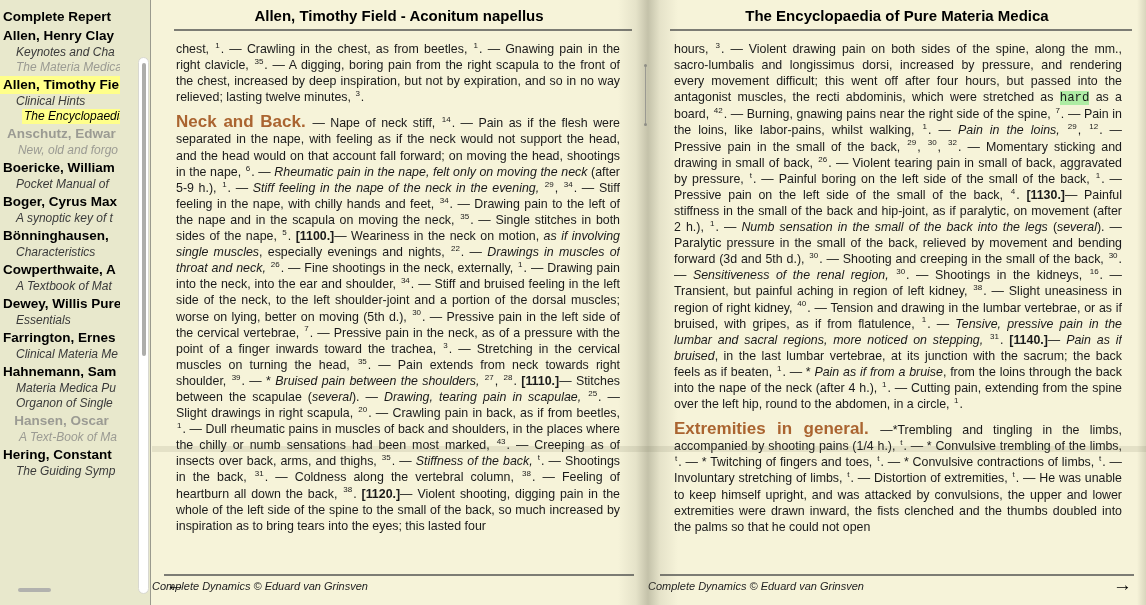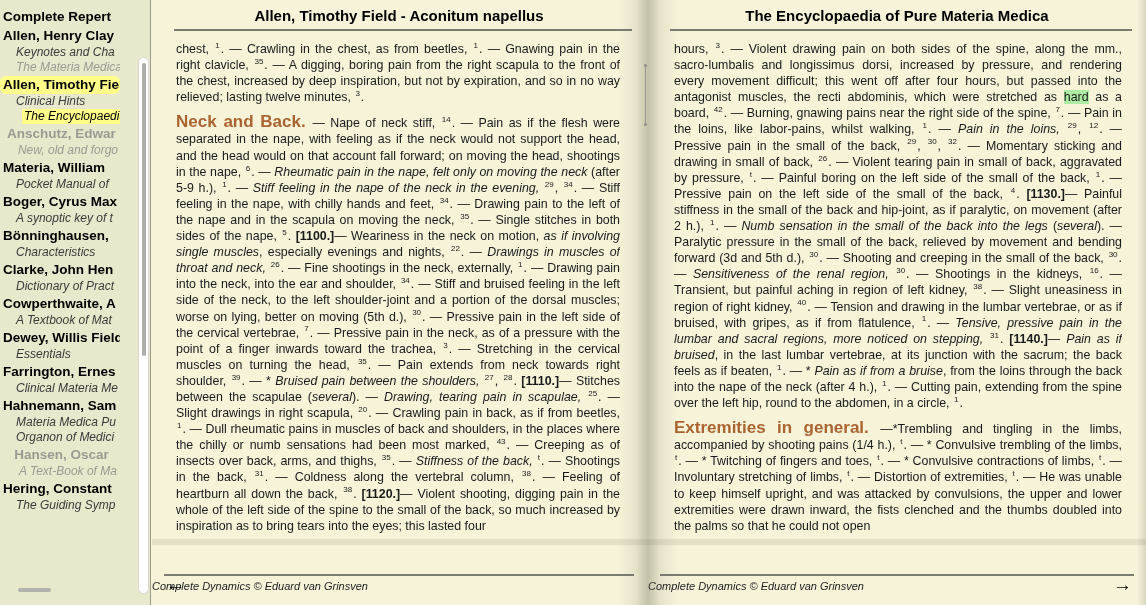--- a/index.html
+++ b/index.html
@@ -16,47 +16,47 @@
   .sidebar{position:absolute;left:0;top:0;width:151px;height:605px;
     background:var(--sidebar-bg);border-right:1px solid #9a9a8e;overflow:hidden;}
   .sb-items{position:absolute;left:0;top:0;width:120px;height:585px;overflow:hidden;padding-top:8px;}
   .sb-author{font-size:13.5px;font-weight:bold;color:#000;line-height:16px;
     white-space:nowrap;padding:1px 0 1px 3px;margin-top:1px;cursor:pointer;}
   .sb-items > .sb-group:first-child .sb-author{margin-top:0;}
   .sb-sub{font-size:12px;font-style:italic;color:#3a3a3a;line-height:15px;
     white-space:nowrap;padding-left:14px;cursor:pointer;}
   .sb-sub > span{display:block;padding-left:2px;}
   .dis{color:var(--disabled-color);text-align:center;}
-  .hly{background:var(--hl-yellow);border-radius:6px;}
+  .hly{background:var(--hl-yellow);}
   .sb-sub.hly{background:none;margin-left:8px;}
   .sb-sub.hly > span{background:var(--hl-yellow);color:#000;}
   .vscroll{position:absolute;right:1px;top:57px;bottom:11px;width:11px;
     background:#ffffff;border:1px solid #d8d8d0;border-radius:6px;}
   .vthumb{position:absolute;left:3px;top:5px;width:4px;height:293px;
     background:#adadaa;border-radius:2px;}
   .hthumb{position:absolute;left:18px;bottom:13px;width:33px;height:4px;
     background:#b2b2ae;border-radius:2px;}
 
   
-  .book{position:absolute;left:152px;top:0;width:994px;height:545px;background:var(--page-bg);}
+  .book{position:absolute;left:152px;top:0;width:994px;height:452px;background:var(--page-bg);}
   .page{position:absolute;top:0;height:605px;overflow:hidden;}
   .page.leftp{left:0;width:494px;}
   .page.rightp{left:496px;width:498px;}
   .page header{position:relative;padding-top:7px;}
   .page h1{font-size:15px;font-weight:bold;text-align:center;color:#000;line-height:18px;}
   .head-rule{height:2px;background:var(--rule-color);margin:4px 14px 0 22px;}
   .page .bodytext{position:absolute;top:41px;bottom:32px;overflow:hidden;color:var(--ink);
     font-size:12.4px;line-height:16.1px;text-align:justify;}
   .page.leftp .bodytext{left:24px;right:26px;}
   .page.rightp .bodytext{left:26px;right:24px;}
   .bodytext p{margin:0 0 9px 0;}
   .it{font-style:italic;}
   .bd{font-weight:bold;}
   sup.sp{font-size:8px;line-height:0;vertical-align:super;margin:0 1px 0 1px;}
-  .hl{background:var(--hl-green);}
+  .hl{background:var(--hl-green);font-family:Liberation Mono, monospace;}
   .sect{color:var(--sect-color);font-weight:bold;font-size:17px;}
 
   .page footer{position:absolute;left:0;right:0;bottom:7px;height:24px;}
   .foot-rule{height:2px;background:var(--rule-color);margin:0 12px;}
   .copyright{font-size:11px;font-style:italic;color:#222;text-align:left;margin-top:4px;}
   .nav-arrow{position:absolute;top:2px;font-size:19px;font-weight:bold;color:#000;
     line-height:18px;cursor:pointer;user-select:none;}
   .nav-arrow.prev{left:14px;}
   .nav-arrow.next{right:14px;}
 
@@ -102,68 +102,62 @@
             <span>The Encyclopaedia</span>
           </div>
         </div>
         <div class="sb-group">
           <div class="sb-author dis">Anschutz, Edwar</div>
           <div class="sb-sub dis">
             <span>New, old and forgo</span>
           </div>
         </div>
         <div class="sb-group">
-          <div class="sb-author">Materia, William</div>
+          <div class="sb-author">Boericke, William</div>
           <div class="sb-sub">
             <span>Pocket Manual of</span>
           </div>
         </div>
         <div class="sb-group">
           <div class="sb-author">Boger, Cyrus Max</div>
           <div class="sb-sub">
             <span>A synoptic key of t</span>
           </div>
         </div>
         <div class="sb-group">
           <div class="sb-author">Bönninghausen,</div>
           <div class="sb-sub">
             <span>Characteristics</span>
           </div>
         </div>
         <div class="sb-group">
-          <div class="sb-author">Clarke, John Hen</div>
-          <div class="sb-sub">
-            <span>Dictionary of Pract</span>
-          </div>
-        </div>
-        <div class="sb-group">
           <div class="sb-author">Cowperthwaite, A</div>
           <div class="sb-sub">
             <span>A Textbook of Mat</span>
           </div>
         </div>
         <div class="sb-group">
-          <div class="sb-author">Dewey, Willis Field</div>
+          <div class="sb-author">Dewey, Willis Pure</div>
           <div class="sb-sub">
             <span>Essentials</span>
           </div>
         </div>
         <div class="sb-group">
           <div class="sb-author">Farrington, Ernes</div>
           <div class="sb-sub">
             <span>Clinical Materia Me</span>
           </div>
         </div>
         <div class="sb-group">
           <div class="sb-author">Hahnemann, Sam</div>
           <div class="sb-sub">
             <span>Materia Medica Pu</span>
           </div>
           <div class="sb-sub">
-            <span>Organon of Medici</span>
+            <span>Organon of Single</span>
           </div>
         </div>
         <div class="sb-group">
           <div class="sb-author dis">Hansen, Oscar</div>
           <div class="sb-sub dis">
             <span>A Text-Book of Ma</span>
           </div>
         </div>
         <div class="sb-group">
           <div class="sb-author">Hering, Constant</div>

